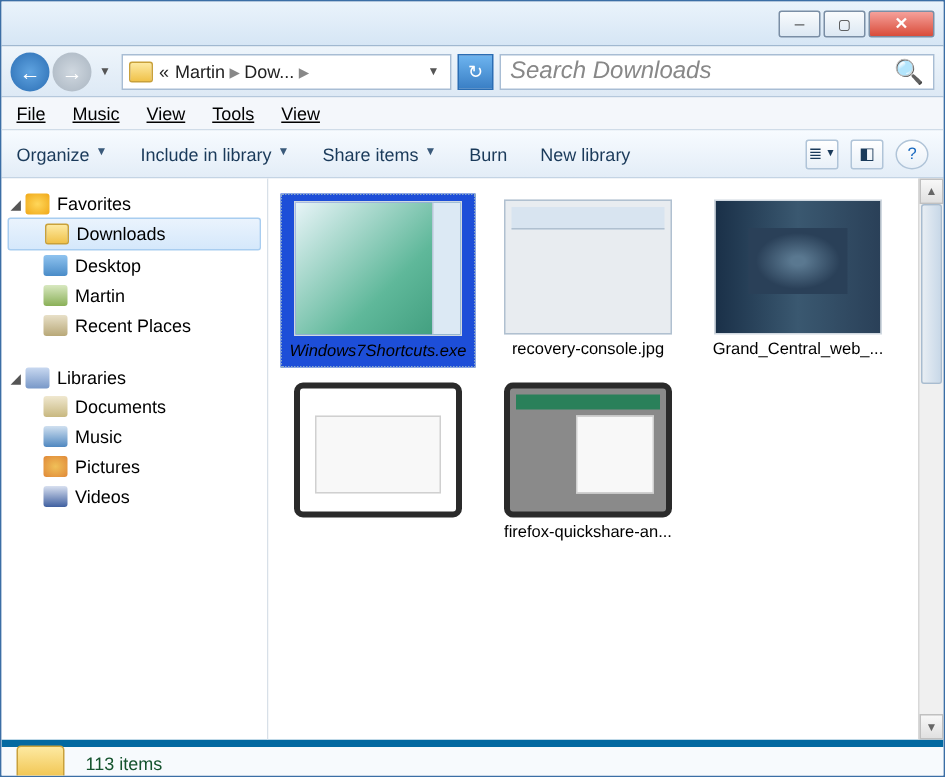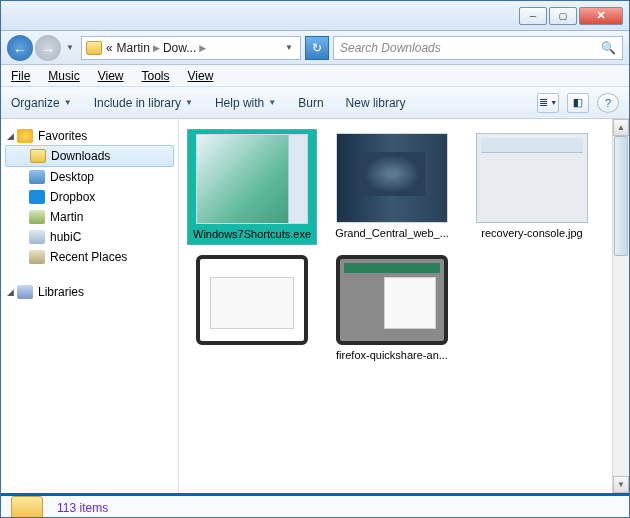--- a/index.html
+++ b/index.html
@@ -9,26 +9,26 @@
 .winbtn.close { background: linear-gradient(#f5a09a,#d94c3a); color: #fff; width: 44px; font-size: 11px; font-weight: bold; }
 .navbar { height: 34px; background: linear-gradient(#eef5fb,#dde9f5); display: flex; align-items: center; padding: 0 6px; border-bottom: 1px solid #b5c8dc; }
 .backbtns { display: flex; align-items: center; }
 .navcircle { width: 26px; height: 26px; border-radius: 50%; background: radial-gradient(#5fa3e0,#2a6db3); color: #fff; display: flex; align-items: center; justify-content: center; font-size: 14px; margin-right: 2px; cursor: pointer; }
 .navcircle.disabled { background: radial-gradient(#d0d8e0,#a8b4c0); }
 .breadcrumb { flex: 1; height: 24px; background: #fff; border: 1px solid #a8bdd4; margin: 0 4px; display: flex; align-items: center; padding: 0 4px; font-size: 12px; color: #222; }
 .breadcrumb .sep { color: #888; margin: 0 3px; font-size: 9px; }
 .breadcrumb .foldericon { width: 16px; height: 14px; background: linear-gradient(#fde9a1,#f0c24a); border-radius: 2px; margin-right: 4px; border: 1px solid #c9a13a; }
 .breadcrumb .drop { width: 14px; text-align: center; color: #555; font-size: 8px; }
 .refresh { width: 24px; height: 24px; background: linear-gradient(#6db4ef,#3a7fc5); border: 1px solid #2a6db3; display: flex; align-items: center; justify-content: center; color: #fff; font-size: 12px; cursor: pointer; }
-.searchbox { width: 290px; height: 24px; background: #fff; border: 1px solid #a8bdd4; margin-left: 4px; display: flex; align-items: center; padding: 0 6px; font-size: 12px; color: #888; font-style: italic; }
+.searchbox { width: 290px; height: 24px; background: #fff; border: 1px solid #a8bdd4; margin-left: 4px; display: flex; align-items: center; padding: 0 6px; font-size: 16px; color: #888; font-style: italic; }
 .searchbox .mag { margin-left: auto; color: #5a7aa5; font-style: normal; }
 .menubar { height: 22px; background: #f4f7fb; display: flex; align-items: center; padding: 0 10px; border-bottom: 1px solid #d0dce8; font-size: 12px; }
 .menubar span { margin-right: 18px; cursor: pointer; text-decoration: underline; }
 .toolbar { height: 32px; background: linear-gradient(#f7fbff,#e3edf7); display: flex; align-items: center; padding: 0 10px; border-bottom: 1px solid #c4d4e4; font-size: 12px; color: #1a3a5a; }
-.toolbar .titem { margin-right: 22px; cursor: pointer; display: flex; align-items: center; }
+.toolbar .titem { margin-right: 22px; cursor: pointer; display: flex; }
 .toolbar .titem .dd { font-size: 8px; margin-left: 4px; color: #3a5a7a; }
 .toolbar .right { margin-left: auto; display: flex; gap: 8px; align-items: center; }
 .toolbar .iconbtn { width: 22px; height: 20px; border: 1px solid #b0c4d8; border-radius: 2px; display: flex; align-items: center; justify-content: center; background: linear-gradient(#fff,#e8f0f8); font-size: 11px; cursor: pointer; }
 .content { display: flex; height: 374px; }
 .sidebar { width: 178px; background: #fff; border-right: 1px solid #d8e0e8; padding: 8px 0; overflow-y: auto; font-size: 12px; }
 .sidebar .group { margin-bottom: 16px; }
 .sidebar .ghdr { display: flex; align-items: center; padding: 2px 6px; cursor: pointer; }
 .sidebar .ghdr .exp { width: 10px; font-size: 9px; color: #555; }
 .sidebar .node { display: flex; padding: 3px 6px 3px 28px; cursor: pointer; }
 .sidebar .node.selected { background: linear-gradient(#eaf3fd,#d5e8fb); border: 1px solid #a8cdf0; border-radius: 2px; margin: 0 4px; padding-left: 24px; }
@@ -41,37 +41,37 @@
 .ic-hubic { background: linear-gradient(#e0e8f0,#a0b8d0); }
 .ic-recent { background: linear-gradient(#e8e0c8,#b8a878); }
 .ic-recycle { background: linear-gradient(#c0e8f0,#60b0c8); }
 .ic-library { background: linear-gradient(#c8d8f0,#7898c8); }
 .ic-doc { background: linear-gradient(#f0e8d0,#c8b880); }
 .ic-music { background: linear-gradient(#d0e0f0,#5088c0); }
 .ic-pic { background: radial-gradient(#f0c058,#e08838); }
 .ic-video { background: linear-gradient(#d8e0f0,#4060a0); }
 .filearea { flex: 1; background: #fff; padding: 10px 8px; display: flex; flex-wrap: wrap; align-content: flex-start; gap: 6px 10px; overflow: auto; }
 .fileitem { width: 130px; display: flex; flex-direction: column; align-items: center; font-size: 11px; text-align: center; cursor: pointer; padding: 4px 2px; }
-.fileitem.selected { border: 1px dotted #8aa8c8; background: #14b8a6; }
+.fileitem.selected { border: 1px dotted #8aa8c8; background: #1d4ed8; font-style: italic; }
 .thumb { width: 112px; height: 90px; background: #f4f6f8; border: 1px solid #d0d8e0; margin-bottom: 4px; position: relative; overflow: hidden; }
 .th-win7 { background: linear-gradient(135deg,#e8f4f8 0%,#5fb89a 60%, #3a9878 100%); display:flex; }
 .th-win7::after { content:""; position:absolute; right:0; top:0; width:18px; height:100%; background:#dce9f4; border-left:1px solid #b8c8d8; }
 .th-filedestruct { background:#fff; border:2px solid #b02020; }
 .th-filedestruct::before { content:"☣"; position:absolute; left:8px; top:8px; color:#d02020; font-size:16px; }
 .th-filedestruct::after { content:""; position:absolute; bottom:8px; right:8px; width:40px; height:14px; background:#e8e8e8; border:1px solid #888; }
 .th-grandcentral { background: linear-gradient(90deg,#1a3048,#3a5870,#2a4058); }
 .th-grandcentral::after { content:""; position:absolute; left:20%; top:20%; width:60%; height:50%; background: radial-gradient(#5a7890 10%, #2a4058 60%); }
 .th-recovery { background:#e8ecf0; border:1px solid #b0c0d0; }
 .th-recovery::before { content:""; position:absolute; top:4px; left:4px; right:4px; height:14px; background:#d8e4f0; border-bottom:1px solid #b0c0d0; }
 .th-firefoxqs { background:#fff; border:4px solid #2a2a2a; border-radius:6px; }
 .th-firefoxqs::before { content:""; position:absolute; top:18px; left:10px; right:10px; height:50px; background:#f8f8f8; border:1px solid #d0d0d0; }
 .th-firefoxqsa { background:#8a8a8a; border:4px solid #2a2a2a; border-radius:6px; }
 .th-firefoxqsa::before { content:""; position:absolute; top:18px; right:8px; width:50px; height:50px; background:#f8f8f8; border:1px solid #d0d0d0; }
 .th-firefoxqsa::after { content:""; position:absolute; top:4px; left:4px; right:4px; height:10px; background:#2a805a; }
-.statusbar { height: 26px; border-top: 3px solid #0369a1; display: flex; align-items: center; padding: 0 10px; font-size: 12px; color: #6d28d9; background:#f7fafd; }
+.statusbar { height: 26px; border-top: 5px solid #0369a1; display: flex; align-items: center; padding: 0 10px; font-size: 12px; color: #14532d; background:#f7fafd; }
 .statusbar .bigfolder { width: 32px; height: 24px; background: linear-gradient(#fde9a1,#f0c24a); border: 1px solid #c9a13a; border-radius: 3px; margin-right: 14px; }
 .scrollbar { width: 17px; background: #f0f0f0; border-left: 1px solid #d8d8d8; position: relative; }
 .scrollbar .sbbtn { height: 17px; background: linear-gradient(#f8f8f8,#e0e0e0); border: 1px solid #c0c0c0; display:flex; align-items:center; justify-content:center; font-size:8px; color:#666; cursor:pointer; }
 .scrollbar .sbthumb { position:absolute; top:17px; left:1px; right:1px; height:120px; background: linear-gradient(90deg,#e8eef4,#c8d8e8); border:1px solid #a8bcd0; border-radius:2px; cursor:pointer; }
 </style>
 </head>
 <body>
 
 <div class="titlebar">
   <div class="winbtn">─</div>
@@ -112,21 +112,21 @@
 <div class="toolbar">
   <div class="titem">
       <span>Organize</span>
       <span class="dd">▼</span>
     </div>
   <div class="titem">
       <span>Include in library</span>
       <span class="dd">▼</span>
     </div>
   <div class="titem">
-      <span>Help with</span>
+      <span>Share items</span>
       <span class="dd">▼</span>
     </div>
   <div class="titem">Burn</div>
   <div class="titem">New library</div>
   <div class="right">
     <div class="iconbtn">
         <span>≣</span>
         <span style="font-size:7px;margin-left:2px;">▼</span>
       </div>
     <div class="iconbtn">◧</div>
@@ -145,57 +145,67 @@
       <div id="fav-list">
           <div class="node selected">
             <span class="icon ic-folder"></span>
             <span>Downloads</span>
           </div>
           <div class="node">
             <span class="icon ic-desktop"></span>
             <span>Desktop</span>
           </div>
           <div class="node">
-            <span class="icon ic-dropbox"></span>
-            <span>Dropbox</span>
-          </div>
-          <div class="node">
             <span class="icon ic-user"></span>
             <span>Martin</span>
-          </div>
-          <div class="node">
-            <span class="icon ic-hubic"></span>
-            <span>hubiC</span>
           </div>
           <div class="node">
             <span class="icon ic-recent"></span>
             <span>Recent Places</span>
           </div>
         </div>
     </div>
     <div class="group">
       <div class="ghdr">
         <span class="exp">◢</span>
         <span class="icon ic-library"></span>
         <span>Libraries</span>
       </div>
+      <div id="lib-list">
+          <div class="node">
+            <span class="icon ic-doc"></span>
+            <span>Documents</span>
+          </div>
+          <div class="node">
+            <span class="icon ic-music"></span>
+            <span>Music</span>
+          </div>
+          <div class="node">
+            <span class="icon ic-pic"></span>
+            <span>Pictures</span>
+          </div>
+          <div class="node">
+            <span class="icon ic-video"></span>
+            <span>Videos</span>
+          </div>
+        </div>
     </div>
   </div>
   <div class="filearea" id="file-area">
       <div class="fileitem selected">
         <div class="thumb th-win7"></div>
         <span>Windows7Shortcuts.exe</span>
       </div>
       <div class="fileitem">
+        <div class="thumb th-recovery"></div>
+        <span>recovery-console.jpg</span>
+      </div>
+      <div class="fileitem">
         <div class="thumb th-grandcentral"></div>
         <span>Grand_Central_web_...</span>
-      </div>
-      <div class="fileitem">
-        <div class="thumb th-recovery"></div>
-        <span>recovery-console.jpg</span>
       </div>
       <div class="fileitem">
         <div class="thumb th-firefoxqs"></div>
       </div>
       <div class="fileitem">
         <div class="thumb th-firefoxqsa"></div>
         <span>firefox-quickshare-an...</span>
       </div>
     </div>
   <div class="scrollbar">

